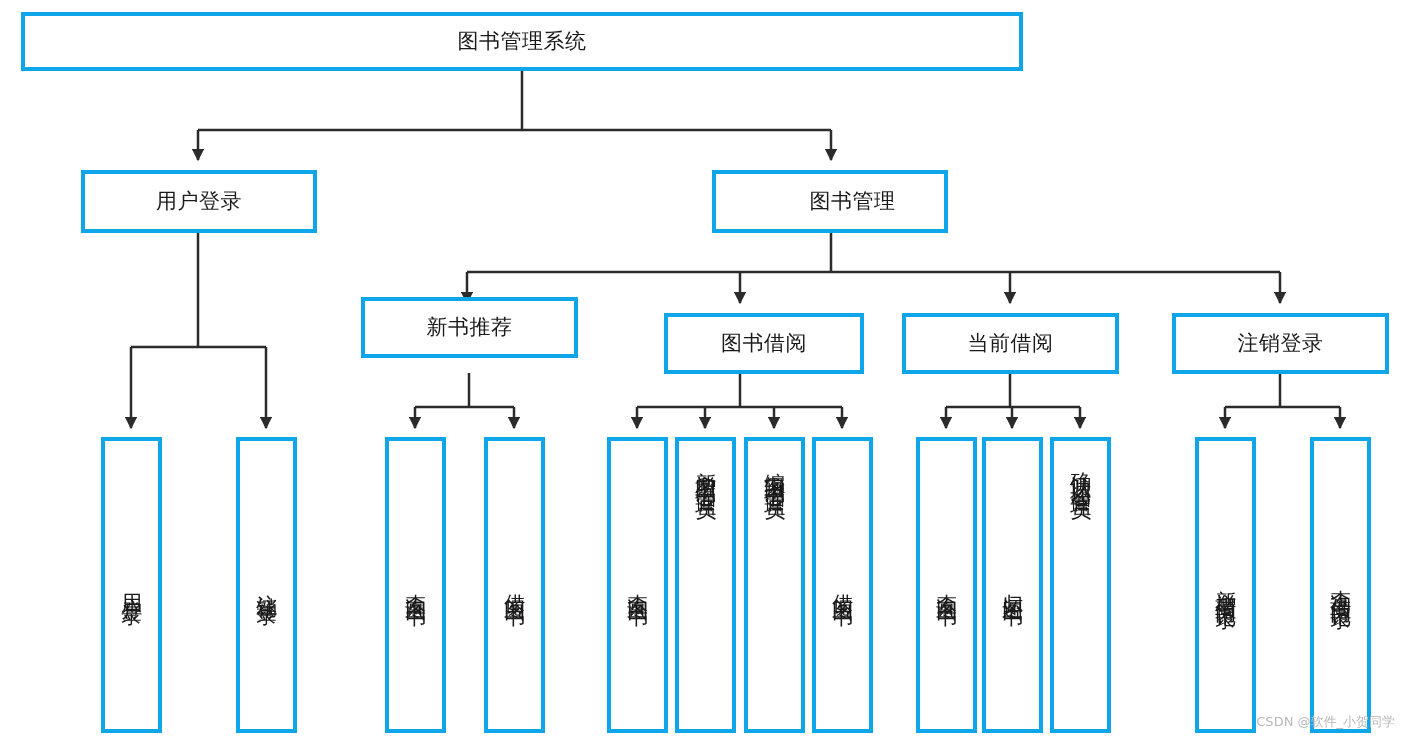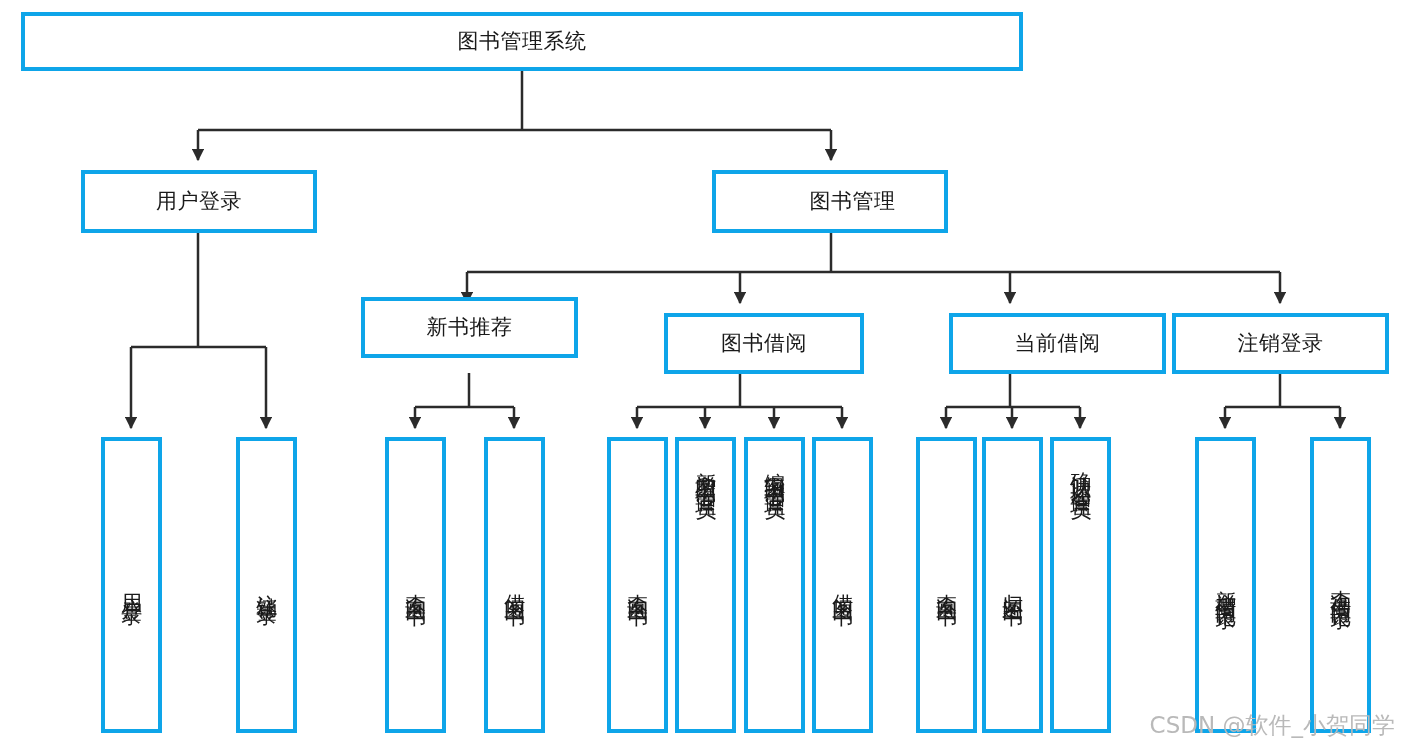--- a/index.html
+++ b/index.html
@@ -59,22 +59,22 @@
     letter-spacing: 4px;
     white-space: nowrap;
   }
   .node.vertical.centered {
     align-items: center;
     padding-top: 0;
   }
   #watermark {
     position: absolute;
     right: 10px;
-    bottom: 6px;
-    font-size: 23px;
+    bottom: 16px;
+    font-size: 13px;
     color: #b9b9b9;
     white-space: nowrap;
     z-index: 5;
     margin-left: 48px;
   }
 </style>
 </head>
 <body>
 
 <div id="diagram-root">
@@ -139,21 +139,21 @@
   <div class="node horizontal" style="left:712px; top:170px; width:236px; height:63px;padding-left:45px;">
     <span class="node-label">图书管理</span>
   </div>
 
   <div class="node horizontal" style="left:361px; top:297px; width:217px; height:61px;">
     <span class="node-label">新书推荐</span>
   </div>
   <div class="node horizontal" style="left:632px; top:313px; width:200px; height:61px;margin-left:32px;">
     <span class="node-label">图书借阅</span>
   </div>
-  <div class="node horizontal" style="left:902px; top:313px; width:217px; height:61px;margin-left:47px;">
+  <div class="node horizontal" style="left:902px; top:313px; width:217px; height:61px;">
     <span class="node-label">当前借阅</span>
   </div>
   <div class="node horizontal" style="left:1172px; top:313px; width:217px; height:61px;">
     <span class="node-label">注销登录</span>
   </div>
 
   <div class="node vertical centered" style="left:101px; top:437px; width:61px; height:296px;">
     <span class="node-label">用户登录</span>
   </div>
   <div class="node vertical centered" style="left:236px; top:437px; width:61px; height:296px;">

